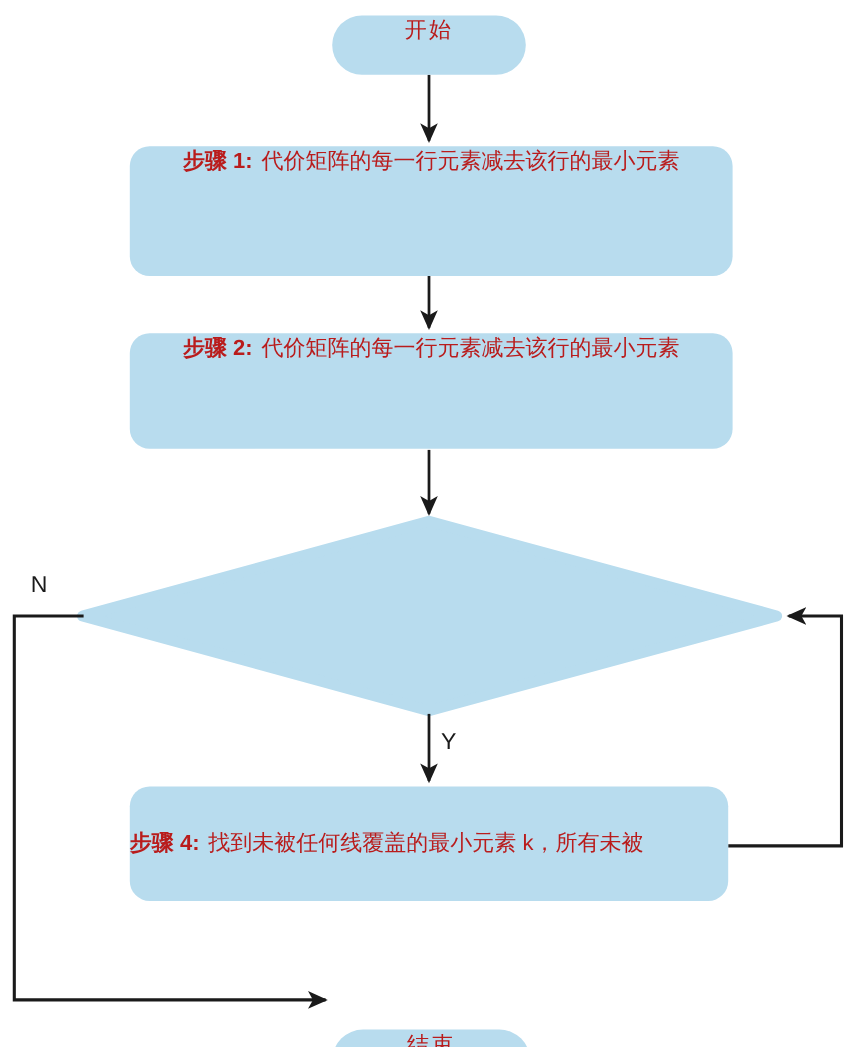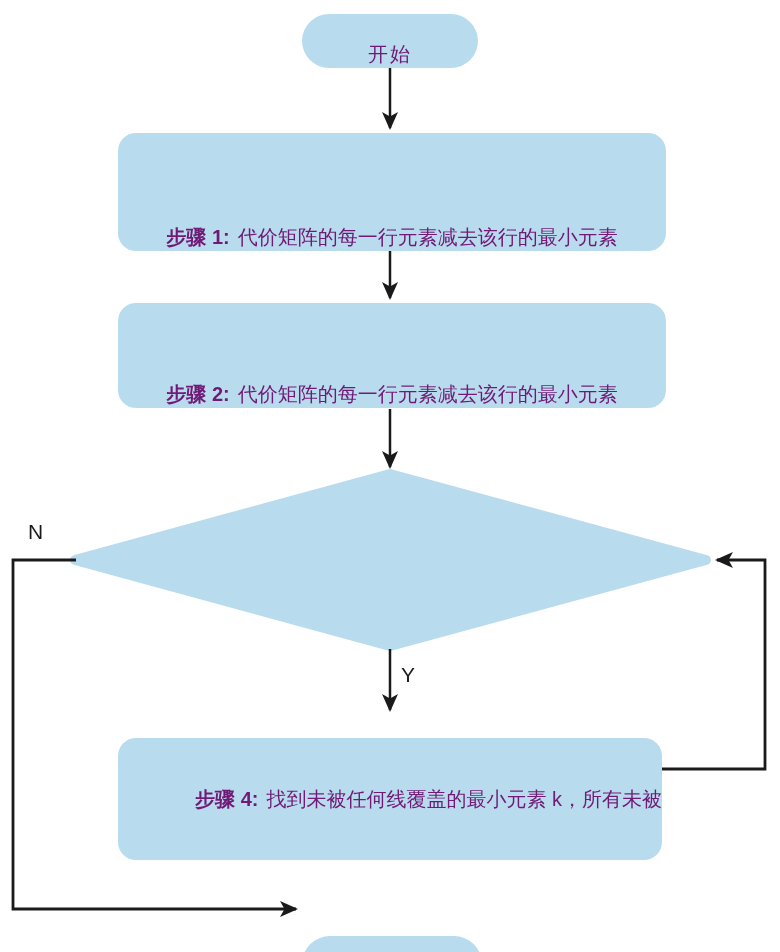--- a/index.html
+++ b/index.html
@@ -18,23 +18,23 @@
   .connector-layer {
     position: absolute;
     left: 0; top: 0;
     width: 780px; height: 952px;
     z-index: 1;
   }
   .node {
     position: absolute;
     z-index: 2;
     background: #b8dcee;
-    color: #701a75;
+    color: #b91c1c;
     display: flex;
-    align-items: flex-end;
+    align-items: flex-start;
     justify-content: center;
     text-align: center;
     box-sizing: border-box;
   }
   .pill {
     border-radius: 28px;
     font-size: 20px;
     letter-spacing: 2px;
   }
   .process {
@@ -113,21 +113,21 @@
       <span class="step-label">步骤 2:</span><span>代价矩阵的每一行元素减去该行的最小元素</span>
     </span>
   </div>
 
   <div class="decision-text">
   </div>
 
   <div class="branch-label branch-n">N</div>
   <div class="branch-label branch-y">Y</div>
 
-  <div class="node process multiline" style="left:118px; top:715px; width:544px; height:122px;margin-top:23px;">
+  <div class="node process multiline" style="left:118px; top:715px; width:544px; height:104px;">
     <div class="line">
       <span class="step-label">步骤 4:</span><span>找到未被任何线覆盖的最小元素 k，所有未被</span>
     </div>
   </div>
 
   <div class="node pill" style="left:302px; top:936px; width:180px; height:56px;">
     <span>结束</span>
   </div>
 
 </div>

